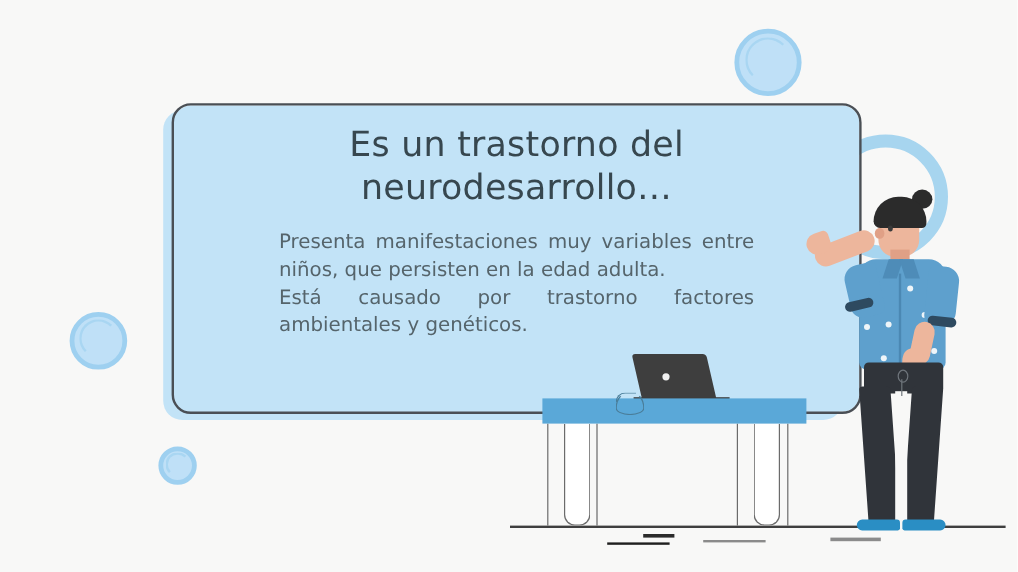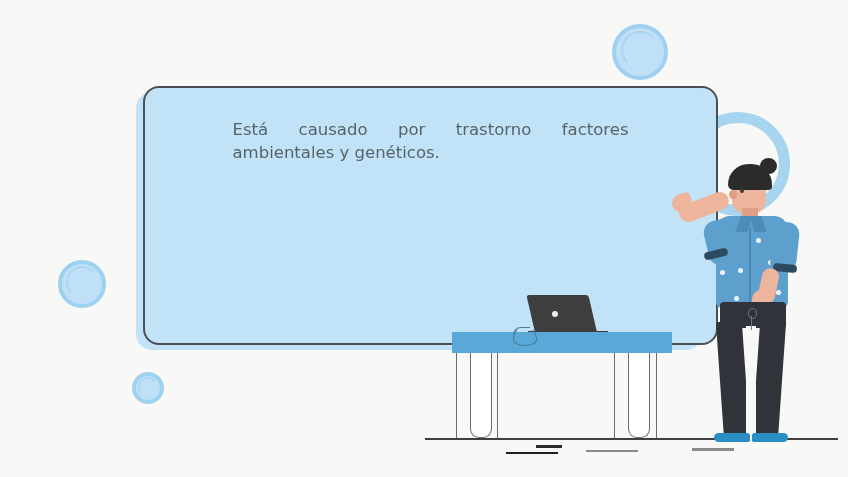--- a/index.html
+++ b/index.html
@@ -371,21 +371,23 @@
   <div class="bubble bubble-filled" id="bubble-top-right"></div>
   <div class="bubble bubble-ring" id="bubble-large"></div>
   <div class="bubble bubble-filled" id="bubble-left"></div>
   <div class="bubble bubble-filled" id="bubble-bottom"></div>
 
   <div id="card-shadow"></div>
   <div id="card-fill"></div>
   <div id="card-outline"></div>
 
   <div id="card-content">
+    <h1 id="card-title">Es un trastorno del neurodesarrollo…</h1>
     <div id="card-body">
+      <p class="body-paragraph">Presenta manifestaciones muy variables entre niños, que persisten en la edad adulta.</p>
       <p class="body-paragraph">Está causado por trastorno factores ambientales y genéticos.</p>
     </div>
   </div>
 
   <div id="ground-line"></div>
   <div class="ground-dash" id="ground-dash-1"></div>
   <div class="ground-dash" id="ground-dash-2"></div>
   <div class="ground-dash" id="ground-dash-3"></div>
   <div class="ground-dash" id="ground-dash-4"></div>
 

